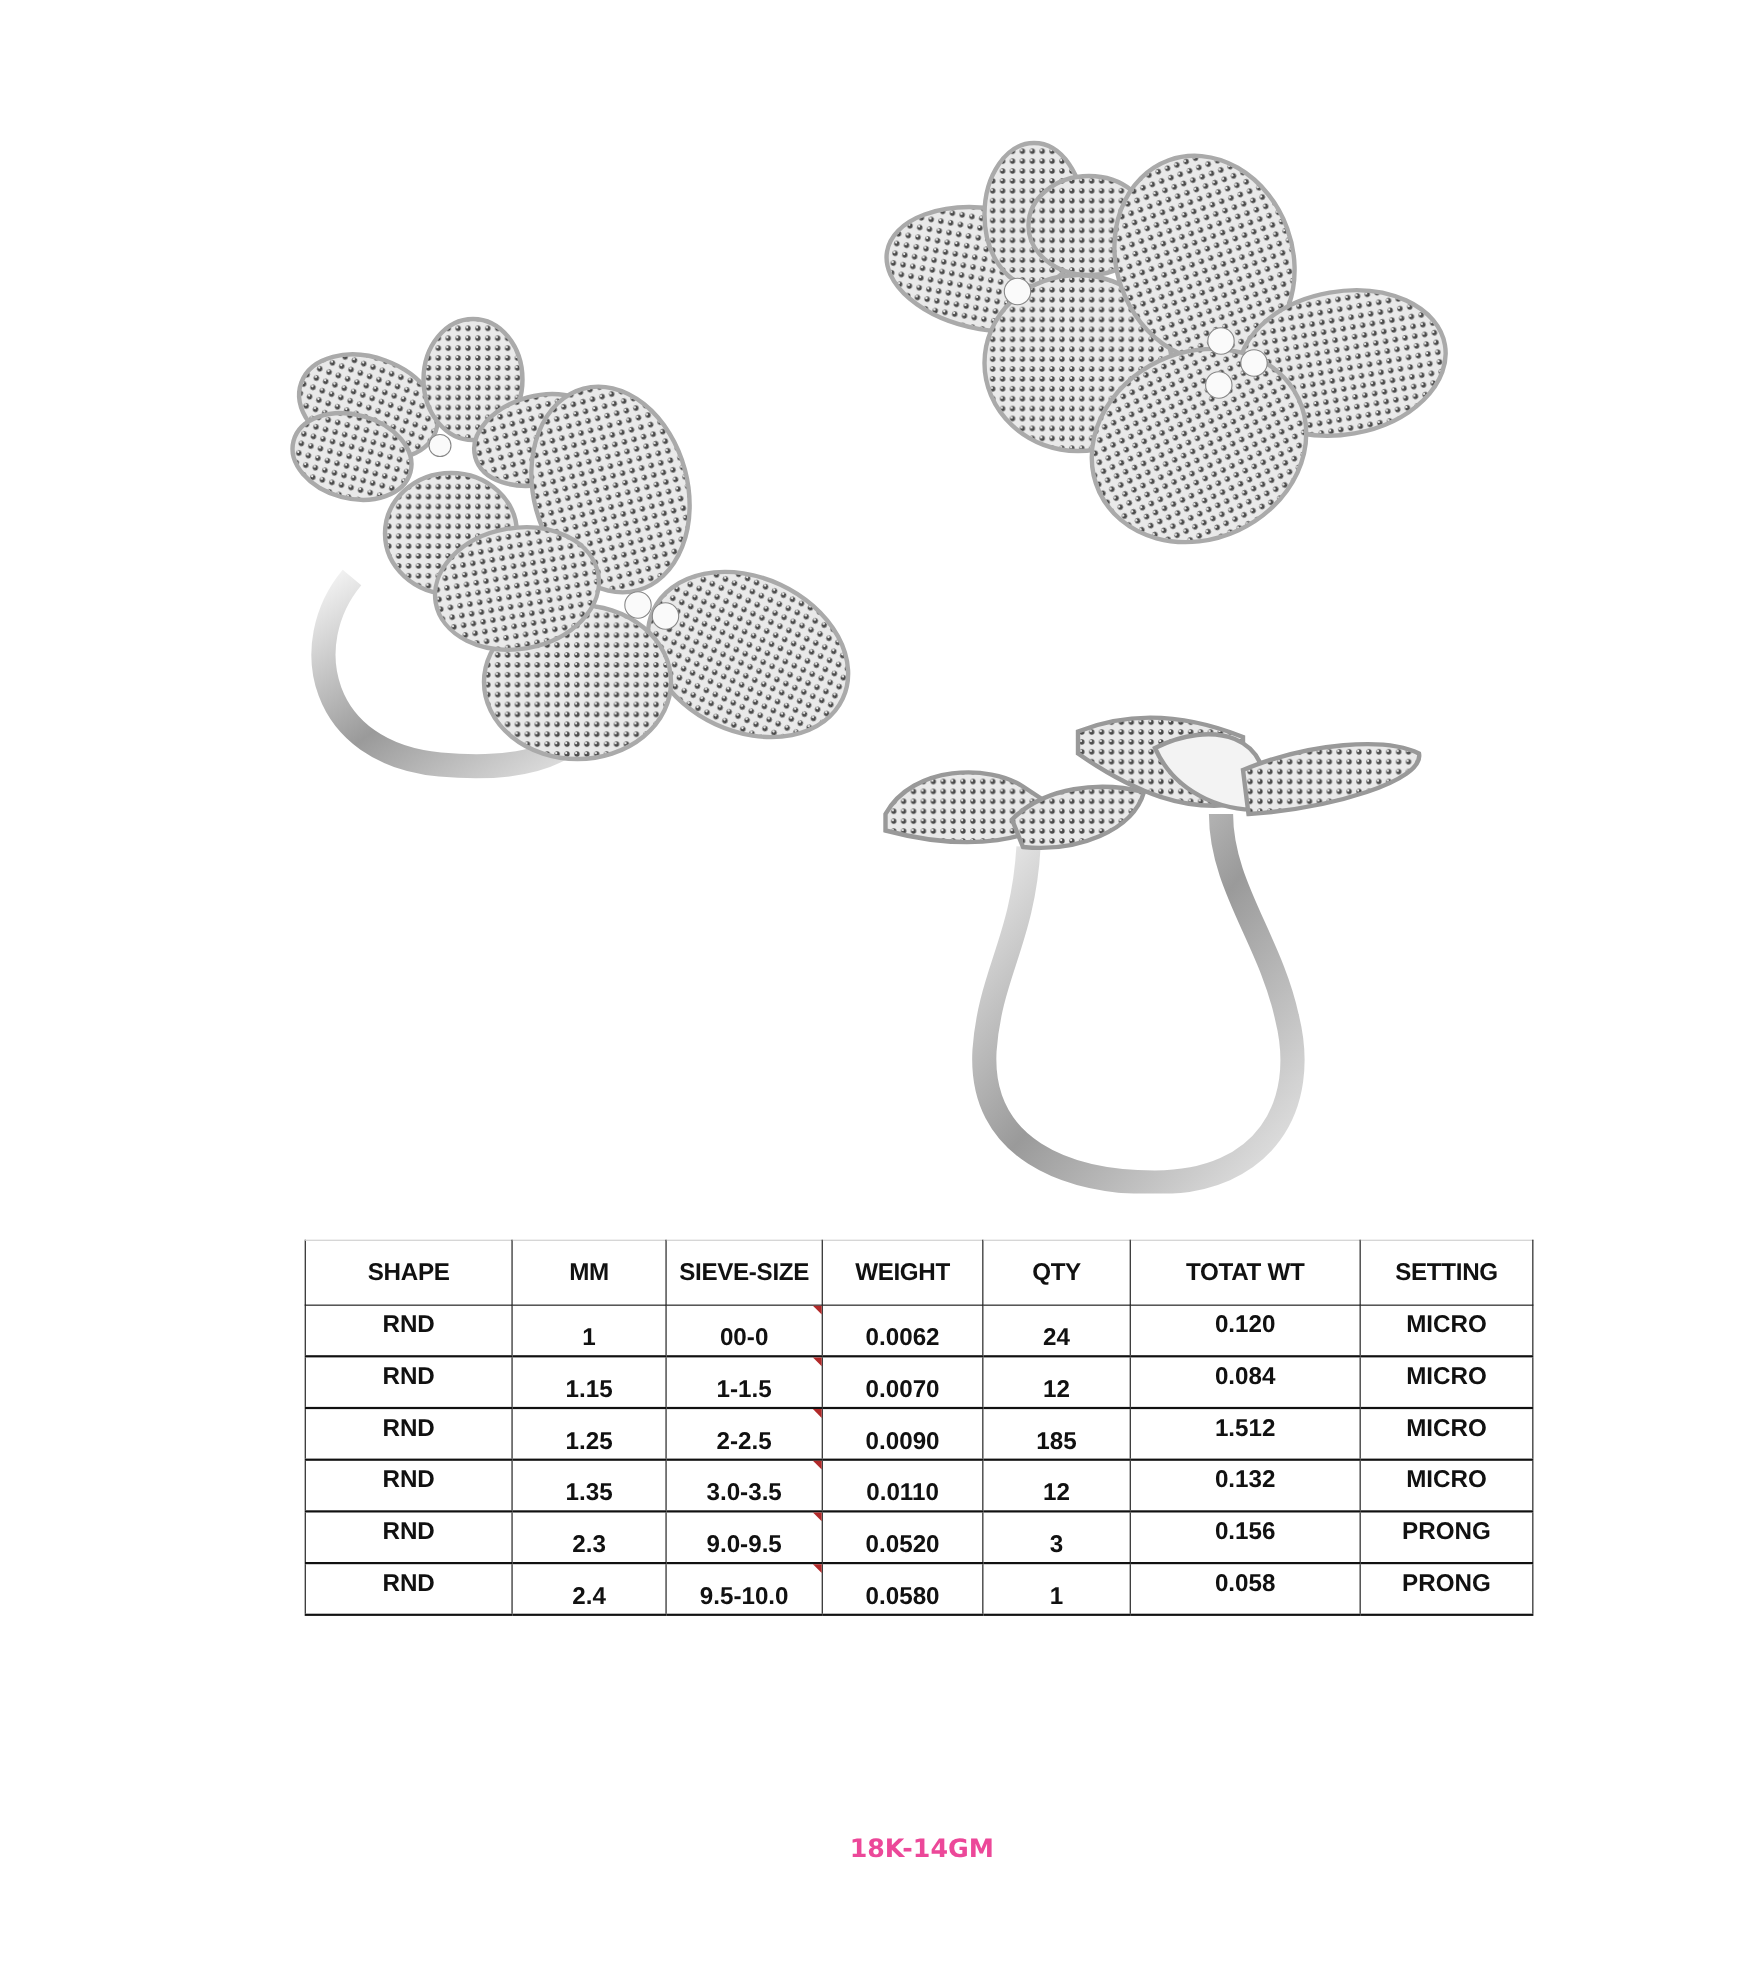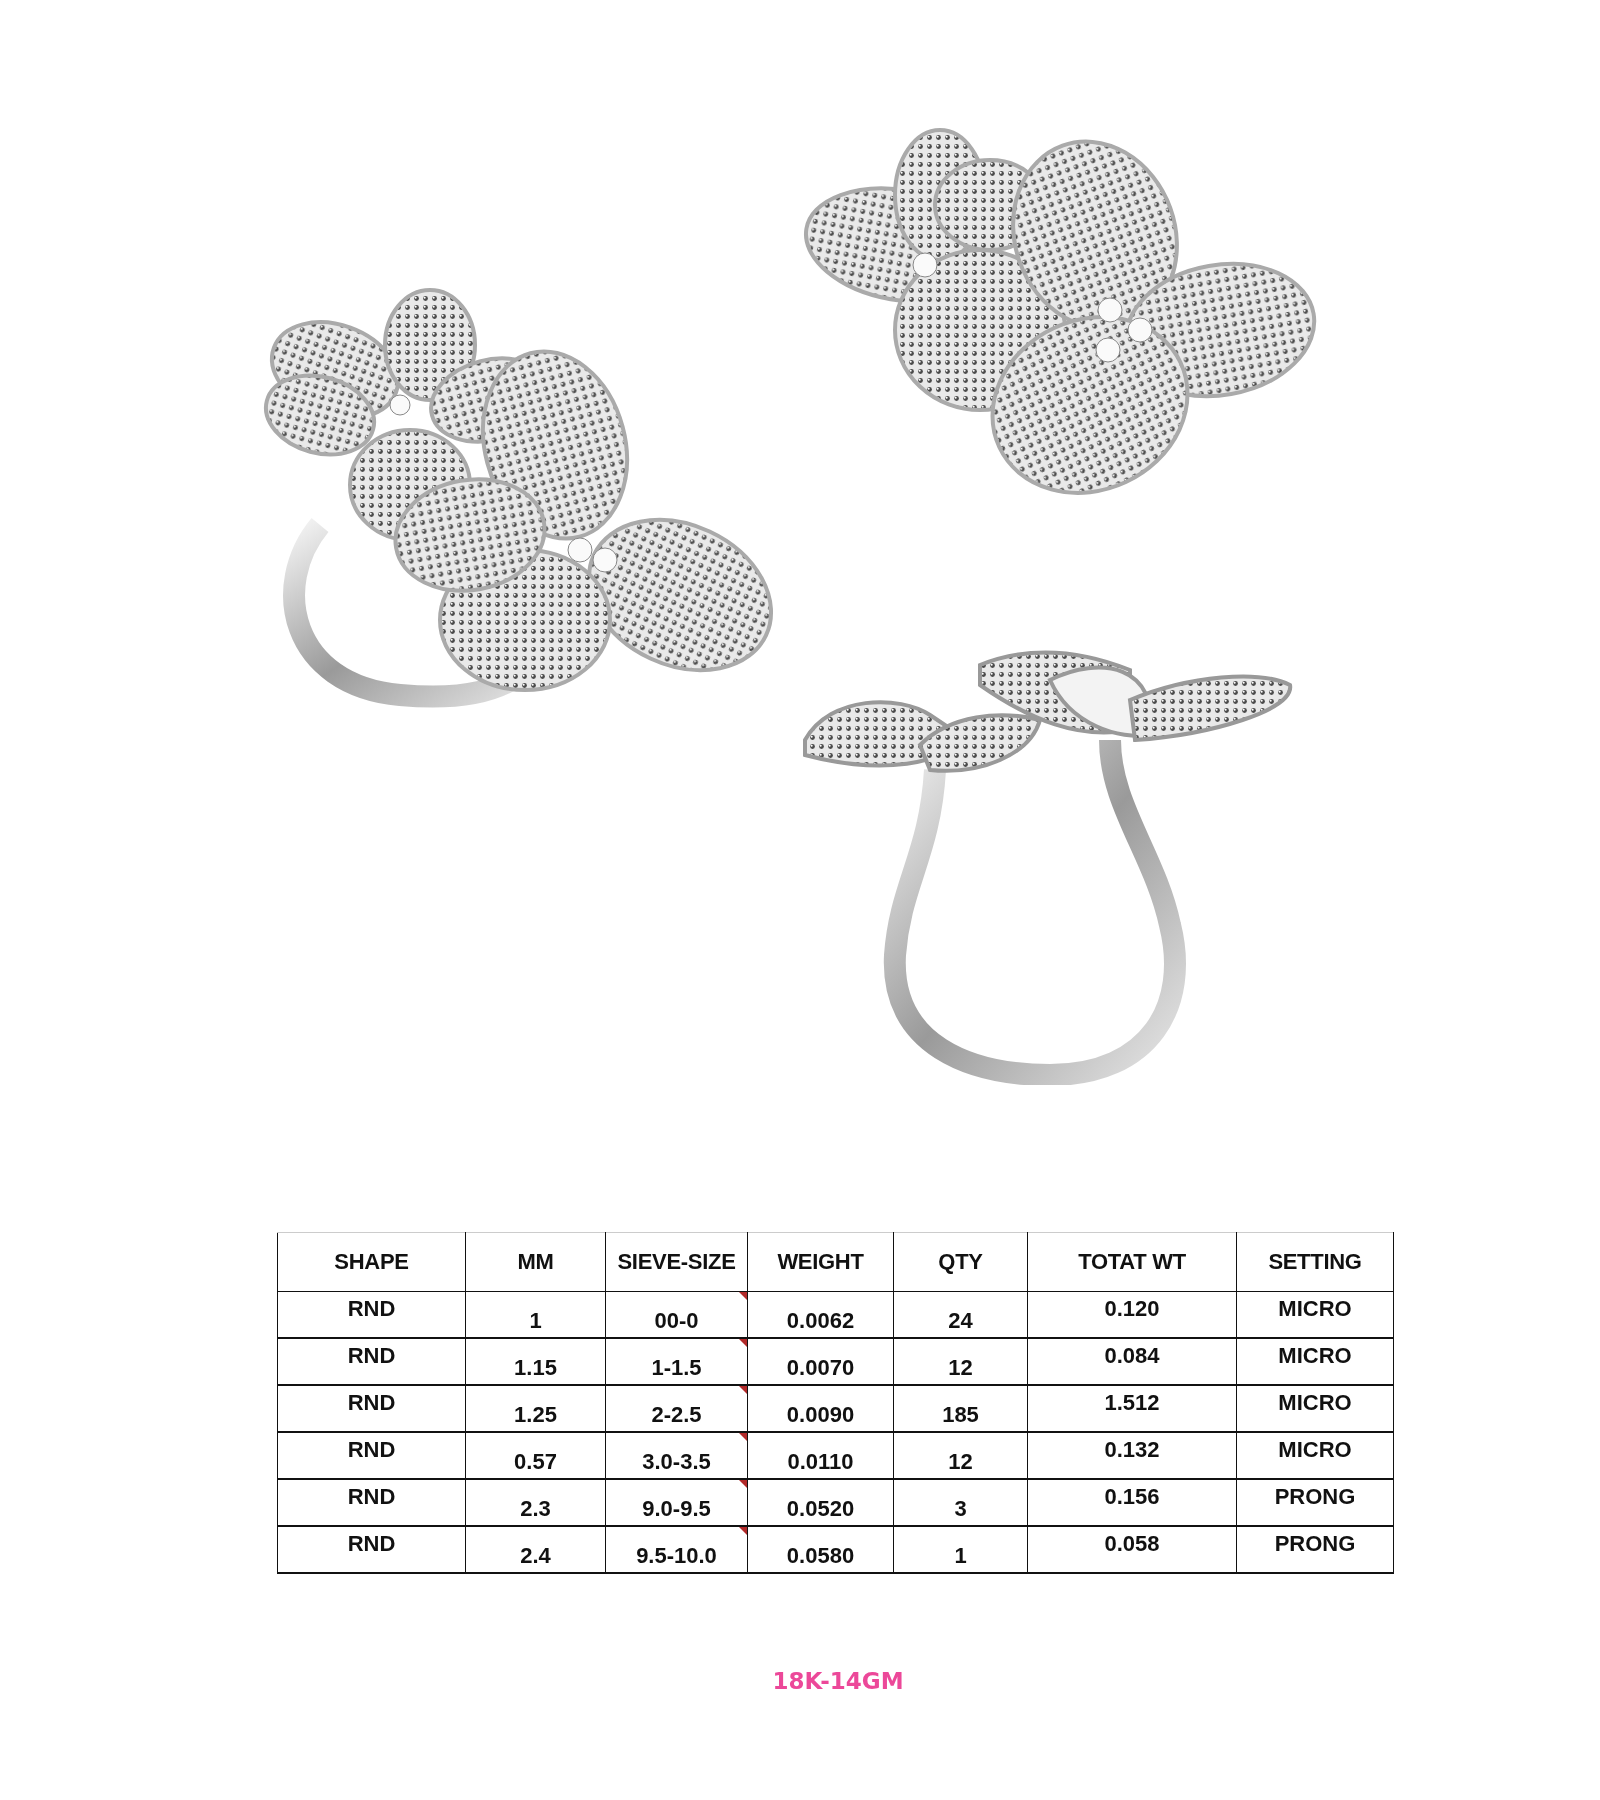--- a/index.html
+++ b/index.html
@@ -3,21 +3,21 @@
 <meta charset="utf-8">
 <style>
   html, body { margin: 0; padding: 0; background: #ffffff; }
   body { width: 1600px; height: 1800px; position: relative; overflow: hidden;
          font-family: "Liberation Sans", sans-serif; }
   .render { position: absolute; }
   #view-perspective { left: 250px; top: 285px; width: 540px; height: 460px; }
   #view-top { left: 790px; top: 115px; width: 570px; height: 400px; }
   #view-side { left: 790px; top: 625px; width: 570px; height: 460px; }
 
-  table.spec { position: absolute; left: 277px; top: 1232px; width: 1116px;
+  table.spec { position: absolute; left: 277px; top: 1127px; width: 1116px;
                border-collapse: collapse; table-layout: fixed; }
   table.spec col.c0 { width: 188px; } table.spec col.c1 { width: 140px; }
   table.spec col.c2 { width: 142px; } table.spec col.c3 { width: 146px; }
   table.spec col.c4 { width: 134px; } table.spec col.c5 { width: 209px; }
   table.spec col.c6 { width: 157px; }
   table.spec th, table.spec td { border: 1.5px solid #111; text-align: center;
                font-weight: bold; color: #111; padding: 0; position: relative; }
   table.spec th { height: 58px; font-size: 22px; letter-spacing: -0.3px; }
   table.spec td { height: 45px; font-size: 22px; }
   table.spec thead th { border-top: 1.5px solid #ccc; }
@@ -134,21 +134,21 @@
       <td><span class="up">RND</span></td>
       <td><span class="down">1.25</span></td>
       <td class="sieve"><span class="down">2-2.5</span></td>
       <td><span class="down">0.0090</span></td>
       <td><span class="down">185</span></td>
       <td><span class="up">1.512</span></td>
       <td><span class="up">MICRO</span></td>
     </tr>
     <tr class="body-row">
       <td><span class="up">RND</span></td>
-      <td><span class="down">0.57</span></td>
+      <td><span class="down">1.35</span></td>
       <td class="sieve"><span class="down">3.0-3.5</span></td>
       <td><span class="down">0.0110</span></td>
       <td><span class="down">12</span></td>
       <td><span class="up">0.132</span></td>
       <td><span class="up">MICRO</span></td>
     </tr>
     <tr class="body-row">
       <td><span class="up">RND</span></td>
       <td><span class="down">2.3</span></td>
       <td class="sieve"><span class="down">9.0-9.5</span></td>

